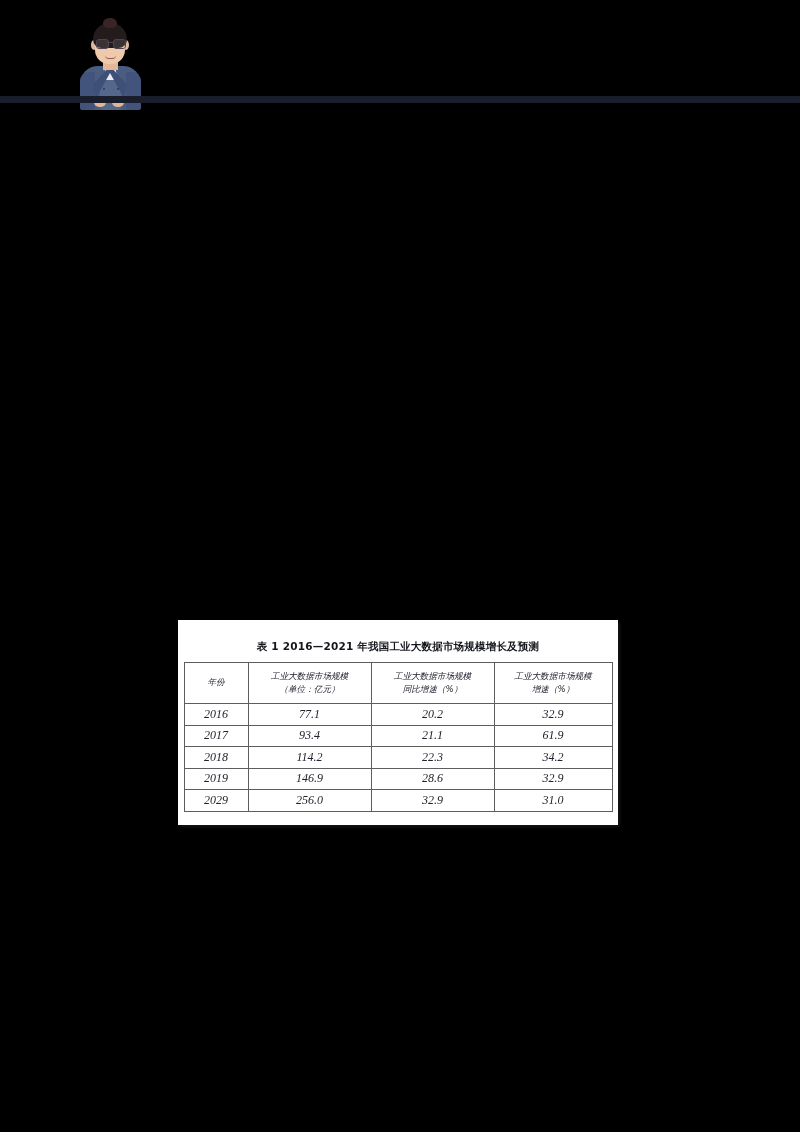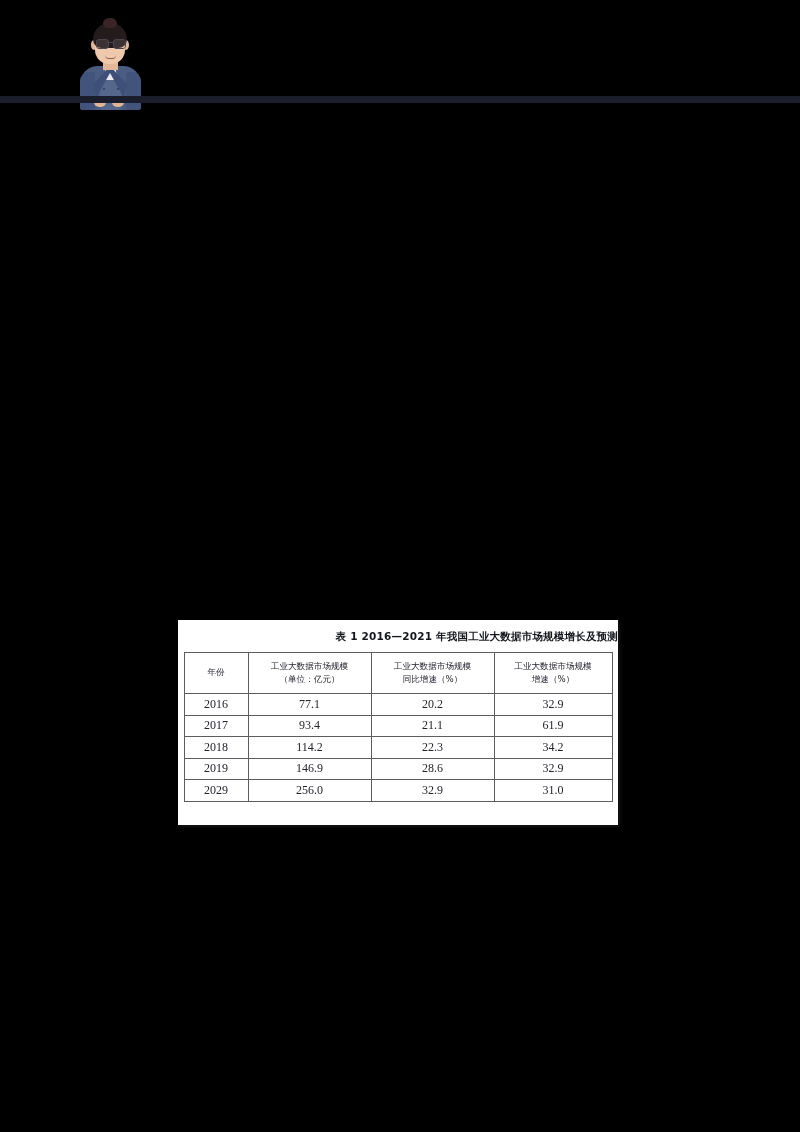--- a/index.html
+++ b/index.html
@@ -213,37 +213,38 @@
     top: 620px;
     width: 440px;
     height: 205px;
     background: #ffffff;
     box-sizing: border-box;
     padding: 0;
     box-shadow: 2px 2px 3px rgba(60,60,60,0.35);
   }
 
   .table-caption {
-    text-align: right;
+    text-align: center;
     font-family: "DejaVu Sans", "Liberation Sans", sans-serif;
     font-weight: bold;
     font-size: 10.5px;
     color: #14161c;
     letter-spacing: 0.2px;
-    padding-top: 10px;
+    padding-top: 20px;
     padding-bottom: 8px;
     white-space: nowrap;
   }
 
   .data-table {
     border-collapse: collapse;
     width: 428px;
     margin: 0 auto;
     table-layout: fixed;
     background: #14b8a6;
+    font-style: italic;
   }
 
   .data-table th,
   .data-table td {
     border: 1px solid #5d5d5d;
     text-align: center;
     vertical-align: middle;
     color: #1b1b24;
     background: #ffffff;
   }

